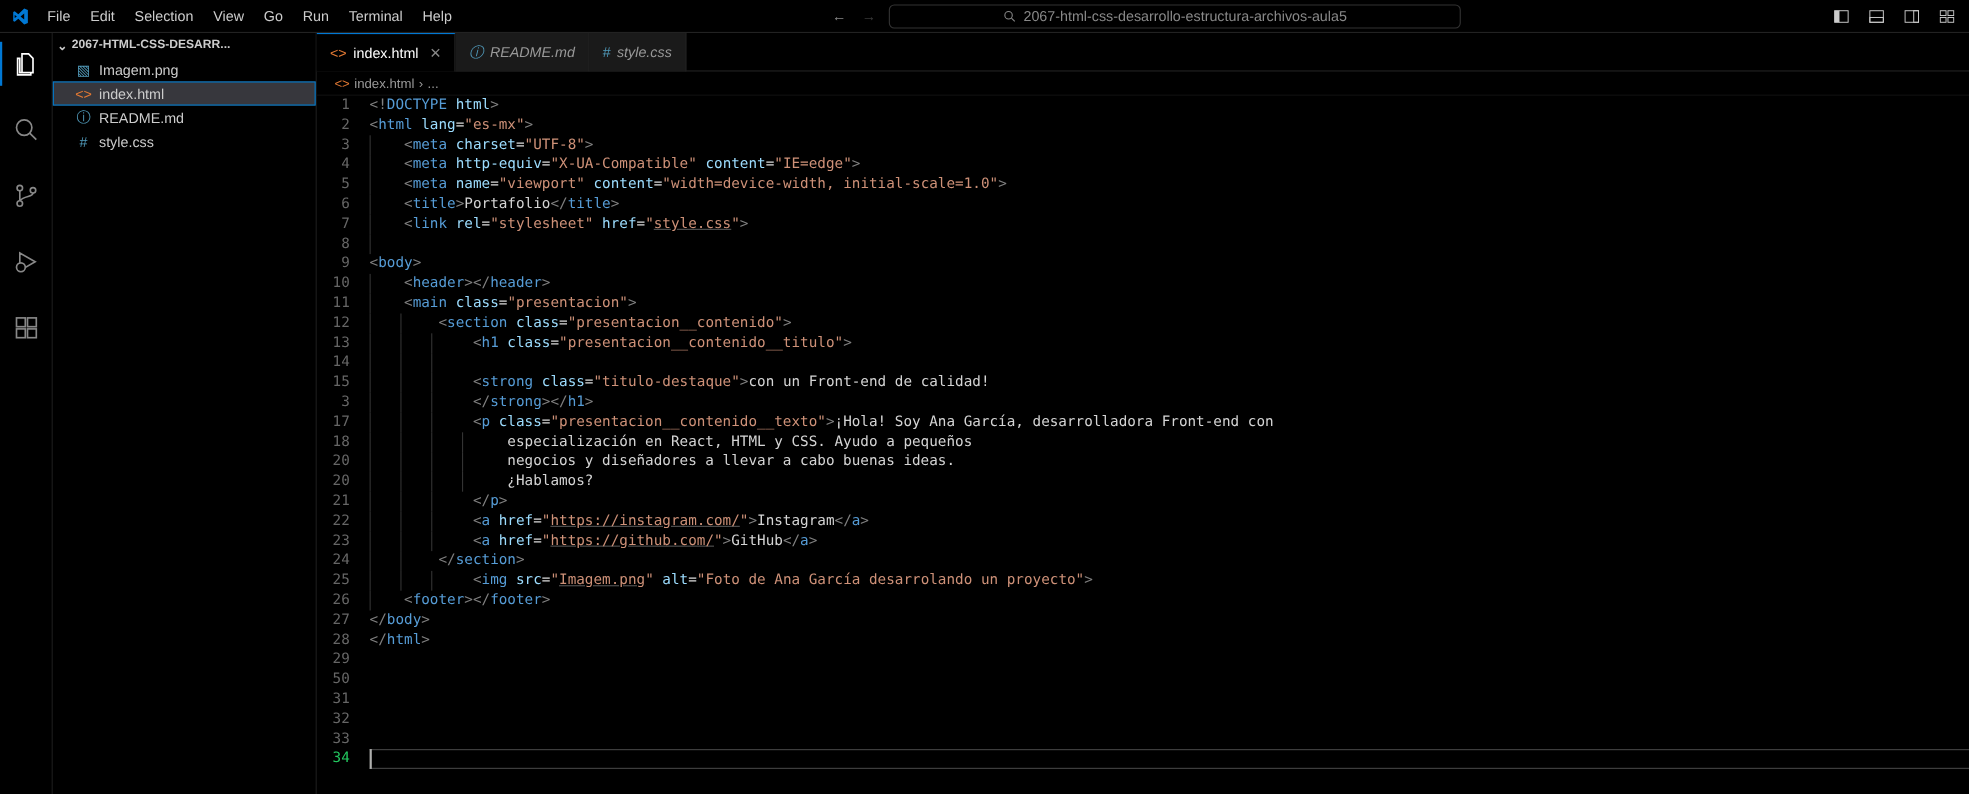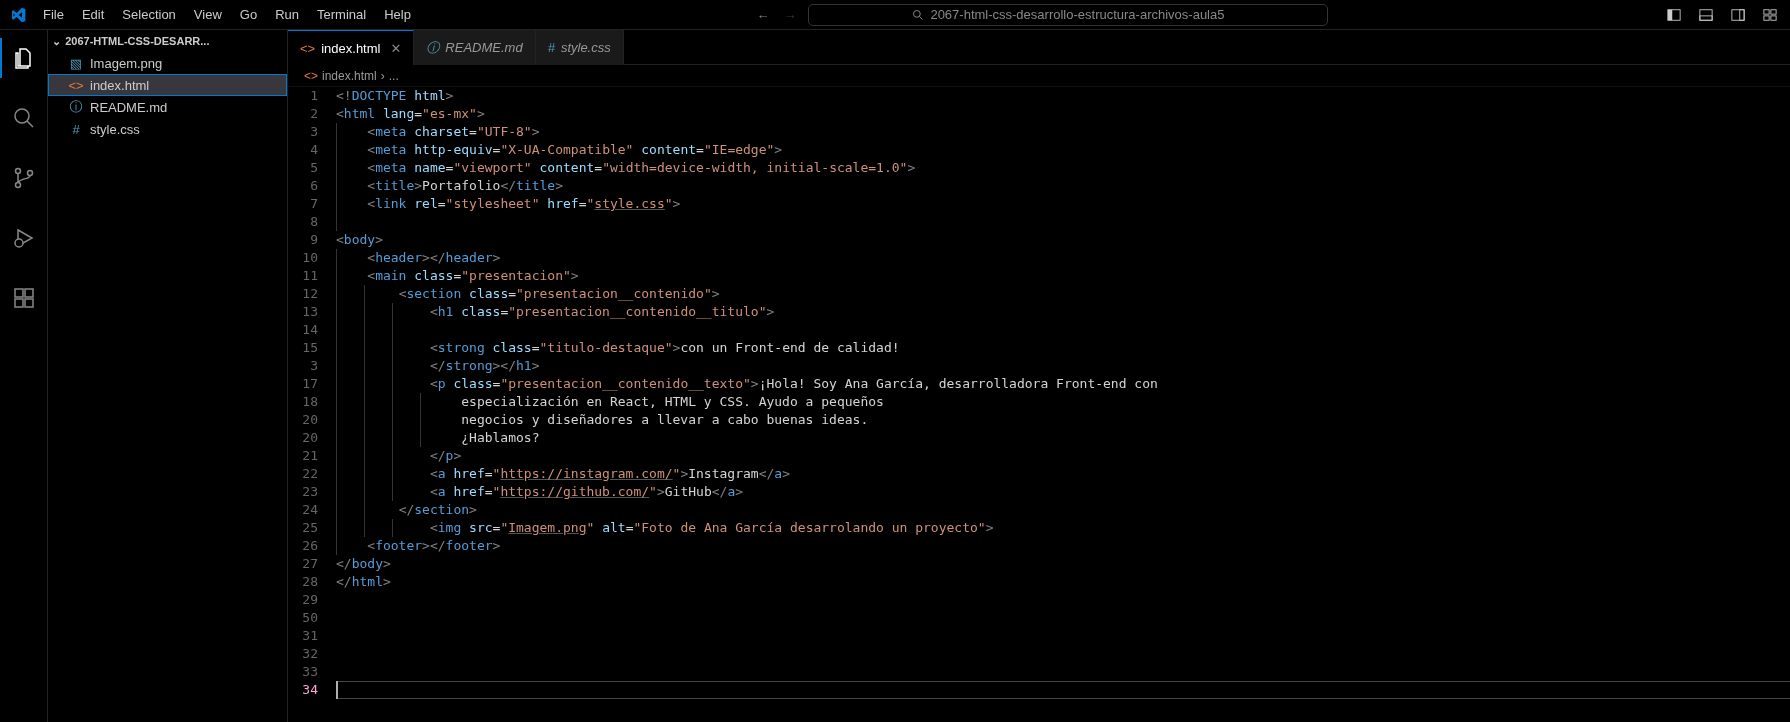--- a/index.html
+++ b/index.html
@@ -148,21 +148,21 @@
   overflow:hidden;
 }
 .gutter {
   width: 48px;
   text-align: right;
   padding-right: 18px;
   color:#666;
   user-select:none;
 }
 .gutter .ln { height:18px; }
-.gutter .ln.current { color:#f9a8d4; }
+.gutter .ln.current { color:#22c55e; }
 .code-content { flex:1; position:relative; }
 .line { height:18px; white-space:pre; position:relative; }
 .indent-guide { position:absolute; top:0; bottom:0; width:1px; background:#333; }
 
 .cursor-line {
   position:absolute;
   left: 0;
   right: 0;
   height: 18px;
   border-top: 1px solid #444;

